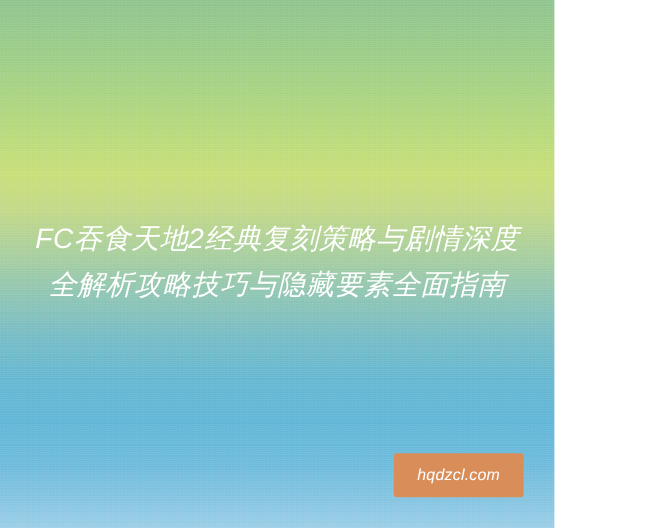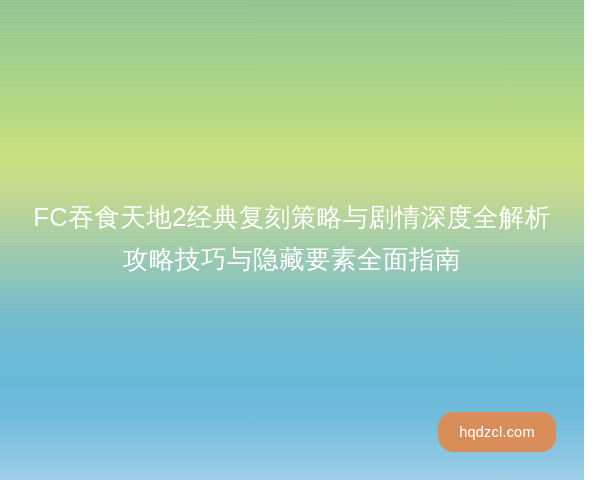--- a/index.html
+++ b/index.html
@@ -7,39 +7,40 @@
     padding: 0;
   }
   body {
     width: 600px;
     height: 480px;
     overflow: hidden;
     font-family: "Liberation Sans", sans-serif;
   }
   .banner {
     position: relative;
-    width: 584px;
+    width: 504px;
     height: 480px;
     box-sizing: border-box;
     background:
       linear-gradient(to bottom,
         #8fc48f 0%,
         #9fcf87 12%,
         #b5d97c 24%,
         #c9df79 33%,
         #c2d988 40%,
         #a9cf9e 48%,
         #8ec5b4 56%,
         #76bcc6 64%,
         #67b7d2 72%,
         #63b6d8 80%,
         #6fbbdc 88%,
         #86c5e2 95%,
         #9bcfe8 100%);
     overflow: hidden;
+    font-style: italic;
   }
   
   .noise {
     position: absolute;
     inset: 0;
     pointer-events: none;
     opacity: 0.16;
     background-image:
       repeating-linear-gradient(0deg, rgba(255,255,255,0.35) 0px, rgba(255,255,255,0.35) 1px, rgba(0,0,0,0.05) 1px, rgba(0,0,0,0.05) 2px),
       repeating-linear-gradient(90deg, rgba(255,255,255,0.25) 0px, rgba(255,255,255,0.25) 1px, rgba(0,0,0,0.04) 1px, rgba(0,0,0,0.04) 2px);
@@ -63,21 +64,21 @@
     letter-spacing: 0.5px;
     font-family: "Liberation Sans", "DejaVu Sans", sans-serif;
   }
   .watermark {
     position: absolute;
     right: 28px;
     bottom: 28px;
     width: 118px;
     height: 40px;
     background: #d98e5a;
-    border-radius: 15px;
+    border-radius: 3px;
     display: flex;
     align-items: center;
     justify-content: center;
   }
   .watermark-text {
     color: #ffffff;
     font-size: 14.5px;
     font-family: "Liberation Sans", sans-serif;
     letter-spacing: 0.2px;
   }

